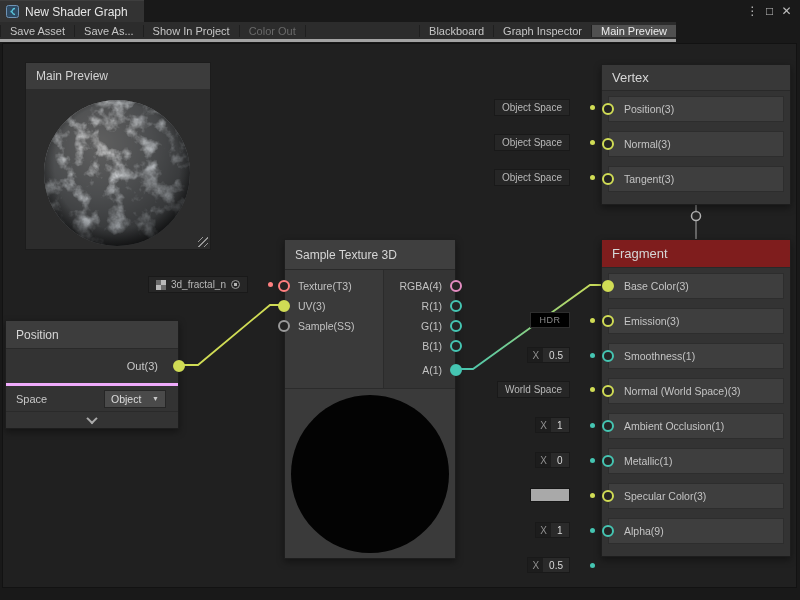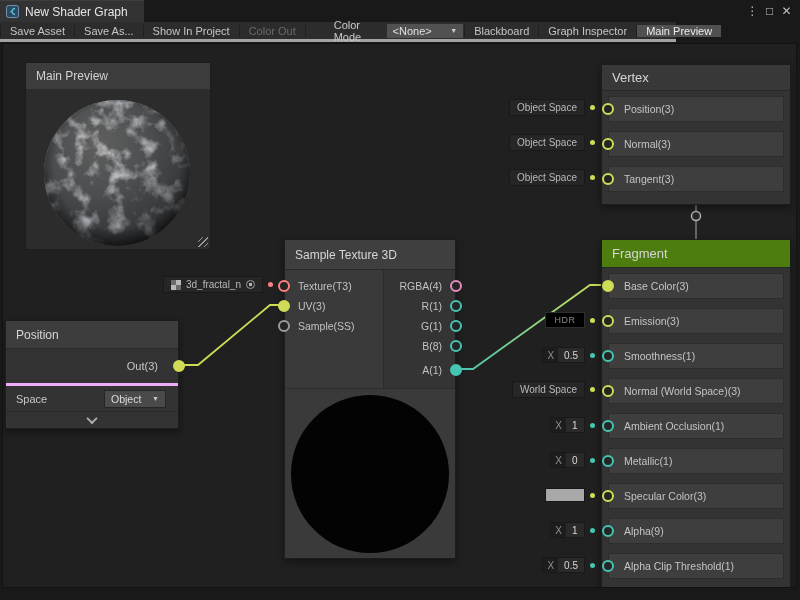--- a/index.html
+++ b/index.html
@@ -40,21 +40,21 @@
   
   .srow{position:relative;height:26px;margin:0 6px 9px;background:#3E3E3E;border:1px solid #2D2D2D;
     display:flex;align-items:center;padding-left:15px;font-size:10.5px;color:#C4C4C4;white-space:nowrap}
   .port{position:absolute;width:12px;height:12px;border-radius:50%;border:2px solid currentColor;
     background:#242424;top:50%;transform:translateY(-50%)}
   .port.in{left:-7px}.port.out{right:-7px}
   .port.filled{background:currentColor}
   .p-vec3{color:#D0DC55}.p-float{color:#45C5B2}.p-vec4{color:#E48CC1}.p-tex{color:#FF8080}.p-samp{color:#9A9A9A}
 
   
-  .widget{position:absolute;display:flex;align-items:center;gap:5px}
+  .widget{position:absolute;display:flex;align-items:center;gap:20px}
   .dot{width:5px;height:5px;border-radius:50%;background:currentColor;flex:0 0 auto}
   .wbox{background:#262626;border:1px solid #191919;height:17px;display:flex;align-items:center;
     gap:5px;padding:0 7px;font-size:10px;color:#B8B8B8;white-space:nowrap}
   .fw{display:flex;height:16px;border:1px solid #191919;font-size:10px}
   .fw .fx{background:#1D1D1D;color:#909090;display:flex;align-items:center;padding:0 4px}
   .fw .fv{background:#2A2A2A;color:#D8D8D8;display:flex;align-items:center;padding:0 6px;min-width:18px}
   .hdr{width:40px;height:16px;background:#000;border:1px solid #2E2E2E;color:#8A8A8A;font-size:9px;
     display:flex;align-items:center;justify-content:center;letter-spacing:.5px}
   .swatch{width:40px;height:14px;border:1px solid #161616}
   .checker{width:10px;height:10px;background:conic-gradient(#B9B9B9 0 25%,#6B6B6B 0 50%,#B9B9B9 0 75%,#6B6B6B 0)}
@@ -67,21 +67,21 @@
     font-size:12px;color:#D2D2D2}
   .mpanel .pbody{position:relative;height:160px}
   .rsz{position:absolute;right:2px;bottom:2px;width:10px;height:10px;
     background:repeating-linear-gradient(135deg,transparent 0 3px,#969696 3px 4px)}
 
   
   .vnode{left:598px;top:20px;width:190px}
   .vnode .ntitle{height:26px;font-size:13px;background:#383838}
   .vbody,.fbody{padding:5px 0 3px;background:#333333}
   .fnode{left:598px;top:195px;width:190px}
-  .fnode .ntitle{height:28px;font-size:13px;background:#4d7c0f}
+  .fnode .ntitle{height:28px;font-size:13px;background:#7f1d1d}
 
   
   .stnode{left:281px;top:195px;width:172px}
   .stnode .ntitle{height:30px;font-size:12px;background:#3F3F3F}
   .stbody{display:flex;height:118px}
   .incol{flex:1;background:#3A3A3A;padding-top:6px}
   .outcol{width:72px;background:#343434;border-left:1px solid #2B2B2B;padding-top:6px}
   .iorow{position:relative;height:20px;display:flex;align-items:center;font-size:10.5px;color:#C2C2C2;white-space:nowrap}
   .incol .iorow{padding-left:13px}
   .outcol .iorow{justify-content:flex-end;padding-right:13px}
@@ -123,27 +123,20 @@
       <span>□</span>
       <span>✕</span>
     </div>
   </div>
 
   <div class="toolbar">
     <button class="tbtn lfirst">Save Asset</button>
     <button class="tbtn">Save As...</button>
     <button class="tbtn">Show In Project</button>
     <button class="tbtn disabled">Color Out</button>
-    <div class="cm">
-      <span>Color Mode</span>
-      <div class="dropdown">
-        <span>&lt;None&gt;</span>
-        <span class="arr">▼</span>
-      </div>
-    </div>
     <div class="rgroup">
       <button class="tbtn">Blackboard</button>
       <button class="tbtn">Graph Inspector</button>
       <button class="tbtn active">Main Preview</button>
     </div>
   </div>
 
   <div class="graph">
 
     <svg class="edges">
@@ -258,24 +251,20 @@
           <span>Metallic(1)</span>
         </div>
         <div class="srow">
           <span class="port in p-vec3"></span>
           <span>Specular Color(3)</span>
         </div>
         <div class="srow">
           <span class="port in p-float"></span>
           <span>Alpha(9)</span>
         </div>
-        <div class="srow">
-          <span class="port in p-float"></span>
-          <span>Alpha Clip Threshold(1)</span>
-        </div>
       </div>
     </div>
 
     <div class="widget p-vec3" style="top:268px;right:201px">
       <span class="hdr">HDR</span>
       <span class="dot"></span>
     </div>
     <div class="widget p-float" style="top:303px;right:201px">
       <span class="fw">
           <span class="fx">X</span>
@@ -346,21 +335,21 @@
           </div>
           <div class="iorow">
             <span>R(1)</span>
             <span class="port out p-float"></span>
           </div>
           <div class="iorow">
             <span>G(1)</span>
             <span class="port out p-float"></span>
           </div>
           <div class="iorow">
-            <span>B(8)</span>
+            <span>B(1)</span>
             <span class="port out p-float"></span>
           </div>
           <div class="iorow last">
             <span>A(1)</span>
             <span class="port out p-float filled"></span>
           </div>
         </div>
       </div>
       <div class="stprev">
         <div class="stcircle"></div>

